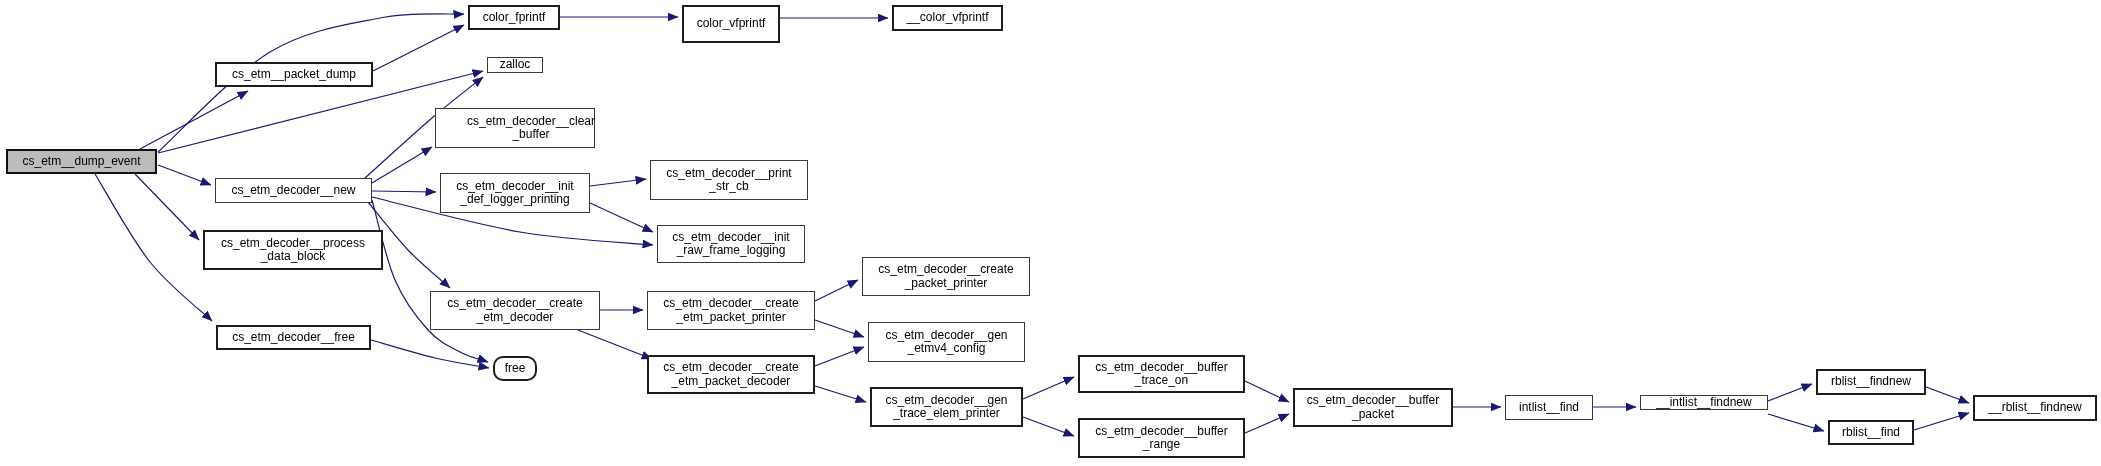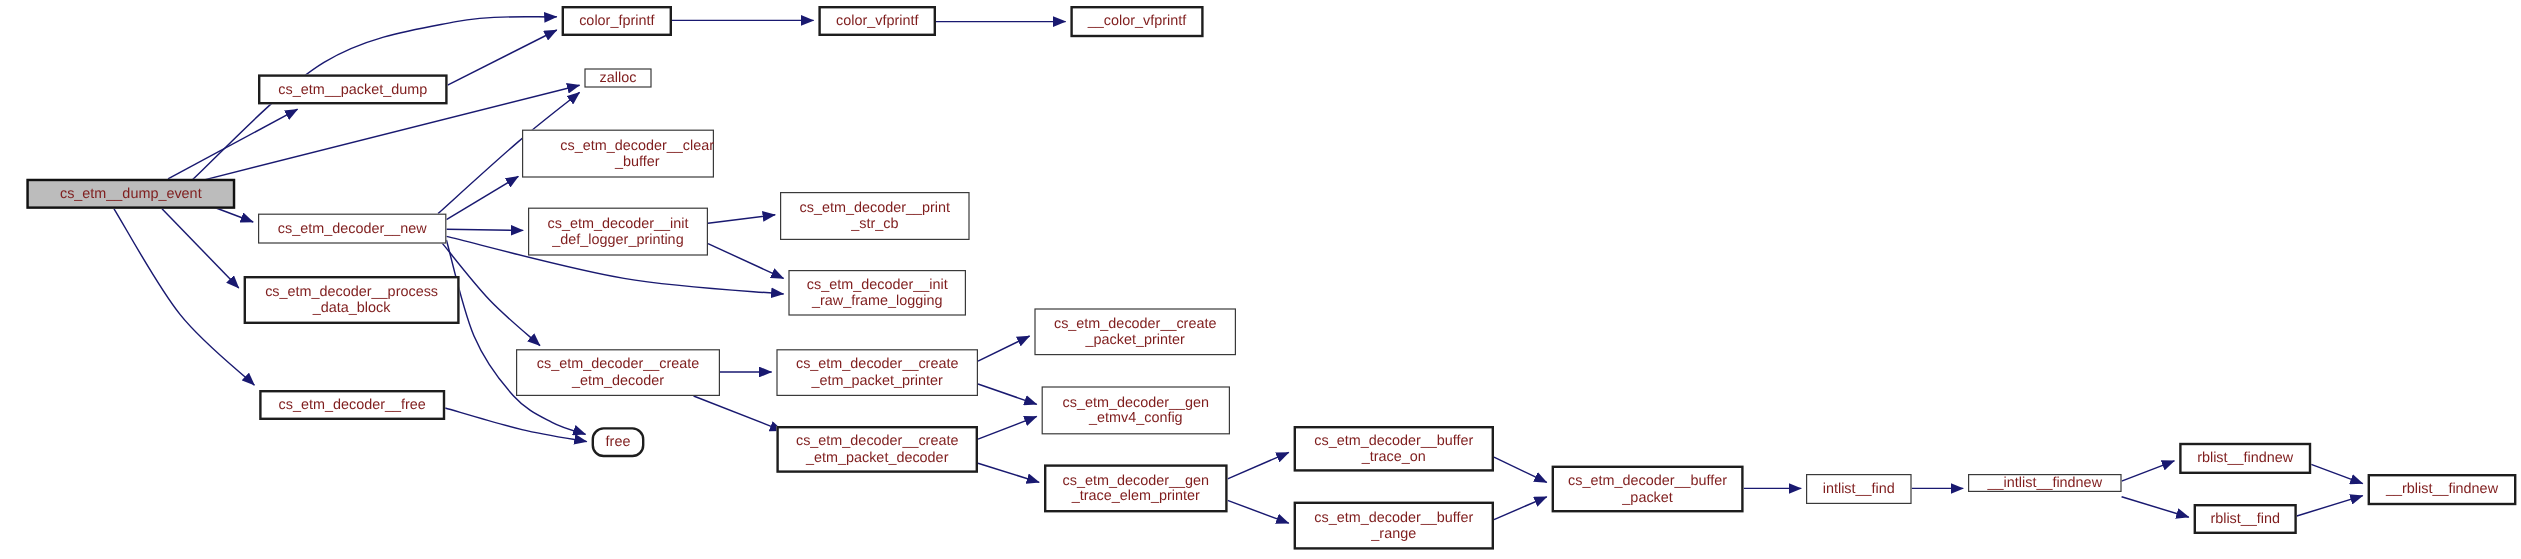--- a/index.html
+++ b/index.html
@@ -19,21 +19,21 @@
   }
   .node {
     position: absolute;
     box-sizing: border-box;
     display: flex;
     align-items: center;
     justify-content: center;
     text-align: center;
     background: #ffffff;
     border: 1px solid #3a3a3a;
-    color: #7f1d1d;
+    color: #000000;
     font-size: 12px;
     line-height: 13.5px;
     white-space: nowrap;
     cursor: pointer;
     z-index: 2;
   }
   .node.bold { border-width: 2px; border-color: #1d1d1d; }
   .node.root { background: #bcbcbc; border-width: 2px; border-color: #111111; }
 </style>
 </head>
@@ -77,30 +77,30 @@
         <path d="M1453,407 L1501,407" stroke="#191970" stroke-width="1.2" fill="none" marker-end="url(#arrowhead)"></path>
         <path d="M1593,407 L1636,407" stroke="#191970" stroke-width="1.2" fill="none" marker-end="url(#arrowhead)"></path>
         <path d="M1768,401 L1812,384" stroke="#191970" stroke-width="1.2" fill="none" marker-end="url(#arrowhead)"></path>
         <path d="M1768,414 L1824,431" stroke="#191970" stroke-width="1.2" fill="none" marker-end="url(#arrowhead)"></path>
         <path d="M1926,387 L1969,403" stroke="#191970" stroke-width="1.2" fill="none" marker-end="url(#arrowhead)"></path>
         <path d="M1914,430 L1969,413" stroke="#191970" stroke-width="1.2" fill="none" marker-end="url(#arrowhead)"></path>
         <path d="M371,340 C381.6666666666667,343 415.3333333333333,353.3333333333333 435,358 C454.6666666666667,362.6666666666667 480,366.3333333333333 489,368" stroke="#191970" stroke-width="1.2" fill="none" marker-end="url(#arrowhead)"></path>
       </g>
   </svg>
 
-<div class="node bold root" title="cs_etm__dump_event" style="left: 6px; top: 149px; width: 174px; height: 25px; margin-left: 16px;">
+<div class="node bold root" title="cs_etm__dump_event" style="left: 6px; top: 149px; width: 151px; height: 25px;">
       <span>cs_etm__dump_event</span>
     </div>
     <div class="node bold" title="cs_etm__packet_dump" style="left: 215px; top: 62px; width: 158px; height: 25px;">
       <span>cs_etm__packet_dump</span>
     </div>
     <div class="node bold" title="color_fprintf" style="left: 468px; top: 5px; width: 92px; height: 25px;">
       <span>color_fprintf</span>
     </div>
-    <div class="node bold" title="color_vfprintf" style="left: 682px; top: 5px; width: 98px; height: 25px;">
+    <div class="node bold" title="color_vfprintf" style="left: 682px; top: 5px; width: 98px; height: 38px;">
       <span>color_vfprintf</span>
     </div>
     <div class="node bold" title="__color_vfprintf" style="left: 892px; top: 5px; width: 111px; height: 26px;">
       <span>__color_vfprintf</span>
     </div>
     <div class="node" title="zalloc" style="left: 487px; top: 57px; width: 56px; height: 16px;">
       <span>zalloc</span>
     </div>
     <div class="node" title="cs_etm_decoder__clear_buffer" style="left: 435px; top: 108px; width: 160px; height: 40px; padding-left: 32px;">
       <span>cs_etm_decoder__clear<br>_buffer</span>

